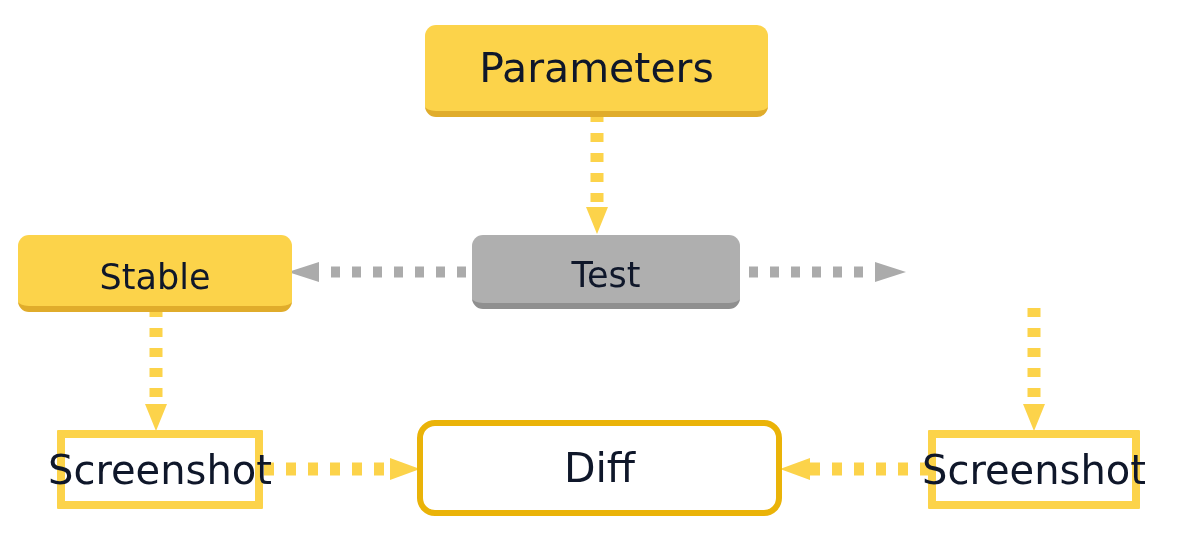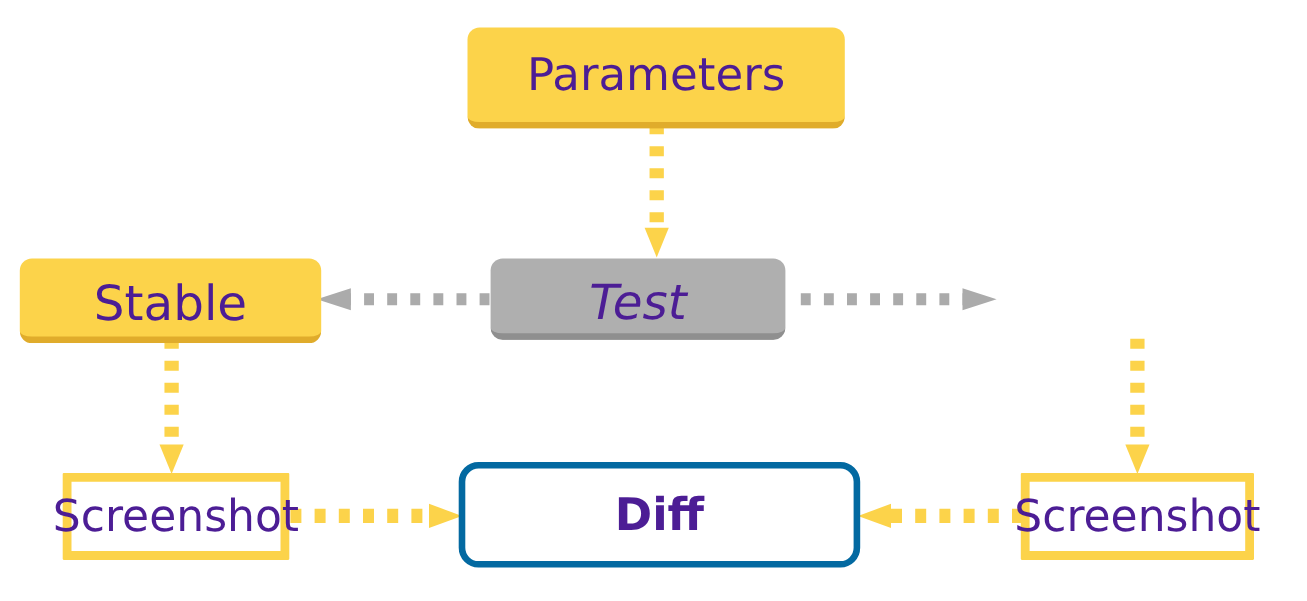--- a/index.html
+++ b/index.html
@@ -20,21 +20,21 @@
   }
 
   
   .node {
     position: absolute;
     box-sizing: border-box;
     display: flex;
     align-items: center;
     justify-content: center;
     text-align: right;
-    color: #4c1d95;
+    color: #0f172a;
     z-index: 3;
   }
   .node-label {
     display: block;
     line-height: 1;
     white-space: nowrap;
   }
 
   
   .node-filled {
@@ -52,28 +52,27 @@
   
   .node-outline-yellow {
     background: #ffffff;
     border: 8px solid #FCD34A;
     border-radius: 1px;
   }
 
   
   .node-outline-gray {
     background: #ffffff;
-    border: 6px solid #0369a1;
+    border: 6px solid #eab308;
     border-radius: 18px;
-    font-weight: bold;
   }
 
   
   .fs-xl { font-size: 41px; }
-  .fs-lg { font-size: 44px; margin-top: 13px; }
+  .fs-lg { font-size: 35px; margin-top: 13px; }
   .fs-md { font-size: 40px; }
 
   
   .edge {
     position: absolute;
     z-index: 1;
   }
   .edge svg {
     display: block;
     overflow: visible;
@@ -130,21 +129,21 @@
     <svg width="150" height="22" viewBox="0 0 150 22" aria-hidden="true">
       <line x1="150" y1="11" x2="22" y2="11" stroke="#FCD34A" stroke-width="13" stroke-dasharray="10 12" stroke-linecap="butt"></line>
       <polygon points="0,11 30,0 30,22" fill="#FCD34A"></polygon>
     </svg>
   </div>
 
   <div class="node node-filled node-yellow" style="left:425px; top:25px; width:343px; height:92px;">
     <span class="node-label fs-xl">Parameters</span>
   </div>
 
-  <div class="node node-filled node-gray" style="left:446px; top:235px; width:268px; height:74px;font-style:italic;">
+  <div class="node node-filled node-gray" style="left:472px; top:235px; width:268px; height:74px;">
     <span class="node-label fs-lg">Test</span>
   </div>
 
   <div class="node node-filled node-yellow" style="left:18px; top:235px; width:274px; height:77px;">
     <span class="node-label fs-lg">Stable</span>
   </div>
 
 
   <div class="node node-outline-yellow" style="left:57px; top:430px; width:206px; height:79px;">
     <span class="node-label fs-md">Screenshot</span>

